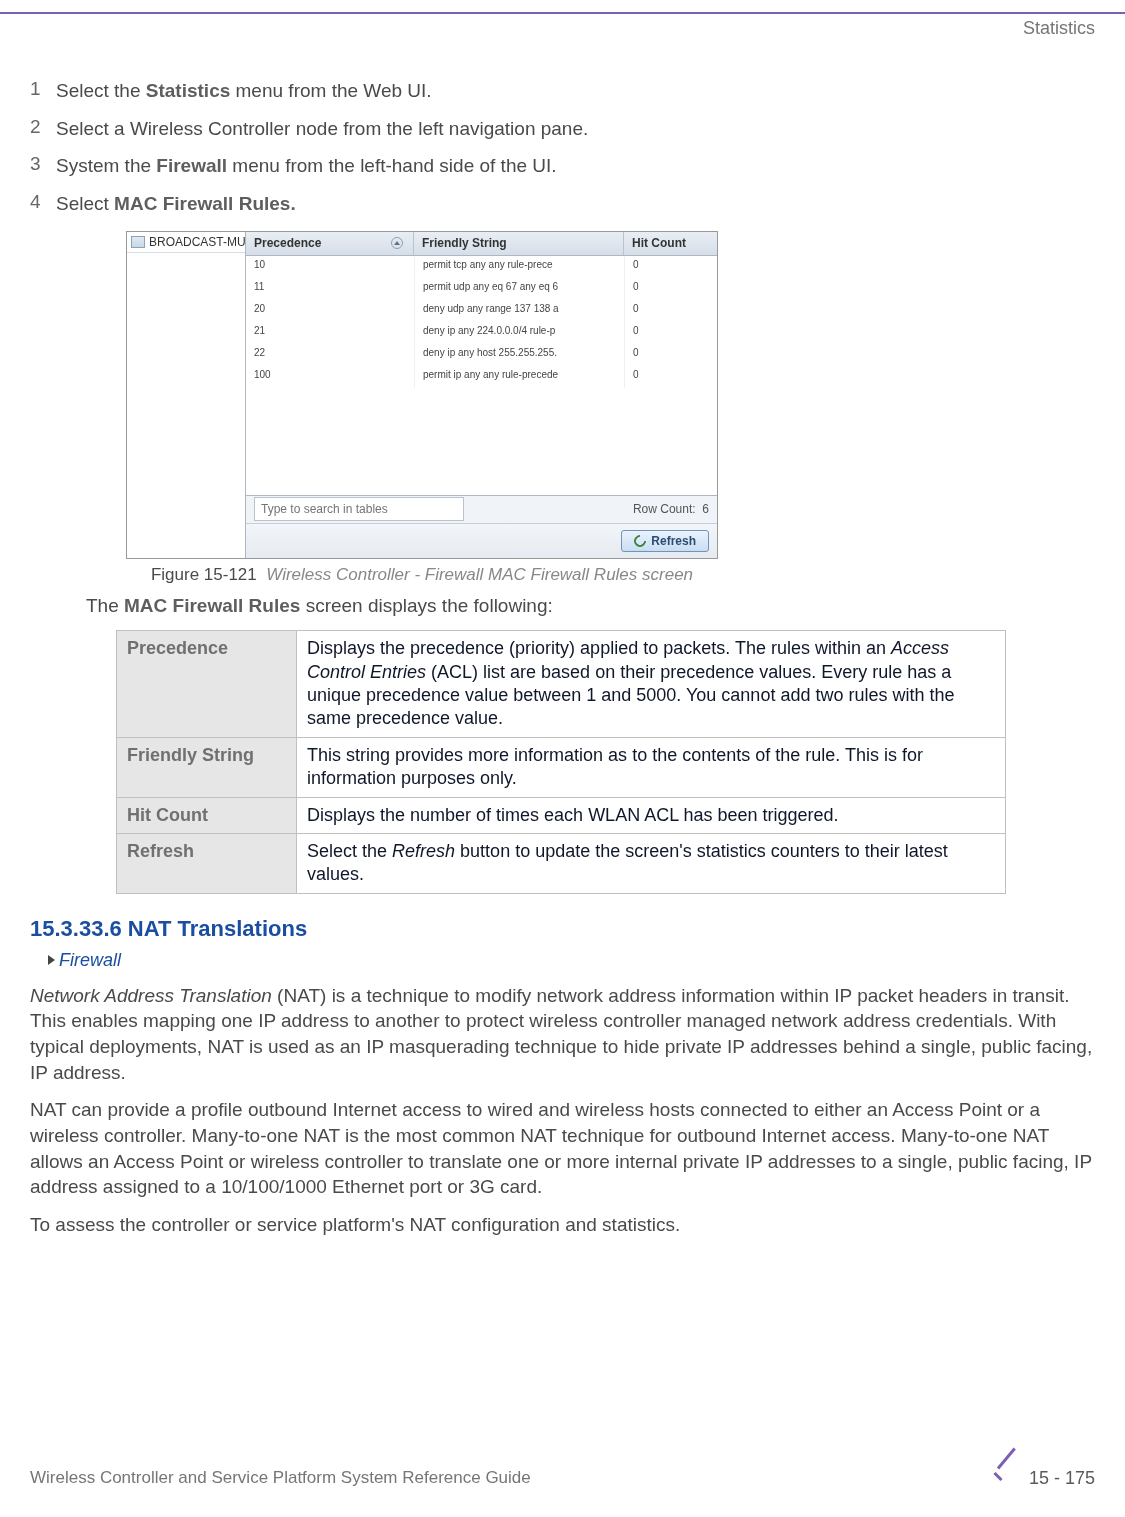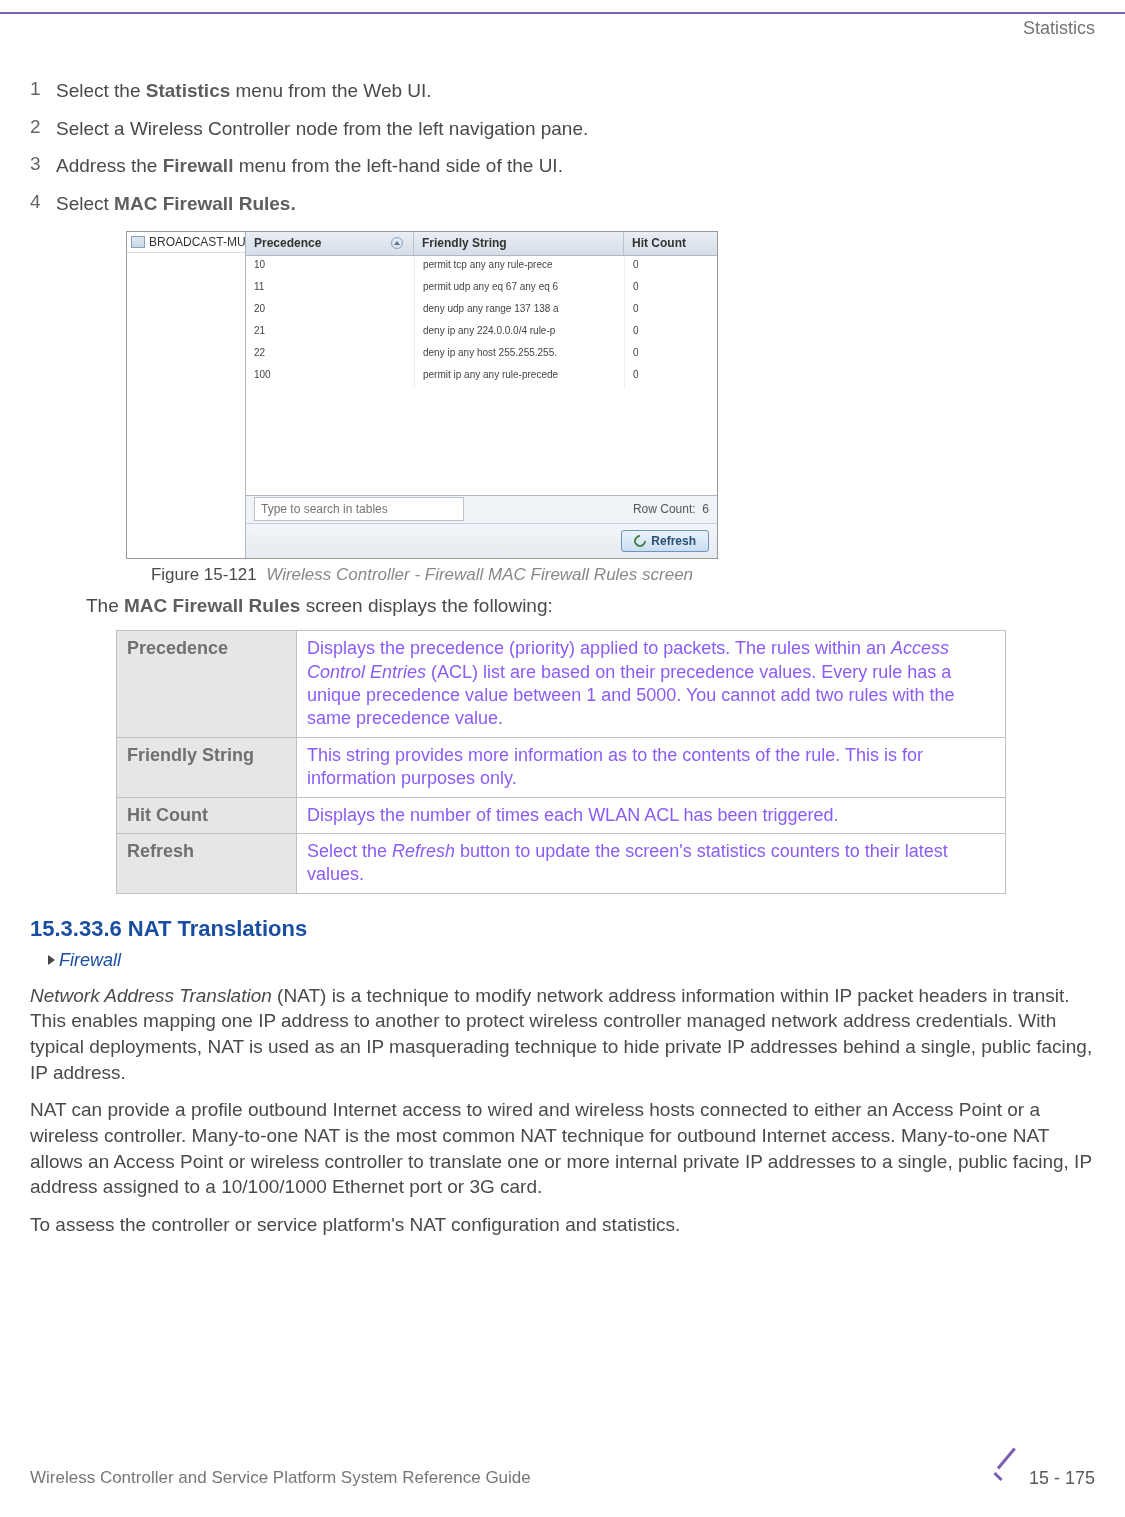--- a/index.html
+++ b/index.html
@@ -197,21 +197,21 @@
       margin-left: 86px;
       border-collapse: collapse;
       font-size: 18px;
     }
     .def-table td {
       border: 1px solid #c0c0c0;
       padding: 6px 10px;
       vertical-align: top;
       line-height: 1.3;
       font-weight: 300;
-      color: #8b5cf6;
+      color: #0f172a;
     }
     .def-table td.term {
       width: 180px;
       background: #e6e6e6;
       font-weight: 600;
       color: #707070;
     }
     .def-table td .ital { font-style: italic; }
 
     .subheading {
@@ -297,21 +297,21 @@
     </li>
     <li class="step-item">
       <span class="step-num">2</span>
       <span class="step-text">
         <span>Select a Wireless Controller node from the left navigation pane.</span>
       </span>
     </li>
     <li class="step-item">
       <span class="step-num">3</span>
       <span class="step-text">
-        <span>Address the </span><span class="bold">Firewall</span><span> menu from the left-hand side of the UI.</span>
+        <span>System the </span><span class="bold">Firewall</span><span> menu from the left-hand side of the UI.</span>
       </span>
     </li>
     <li class="step-item">
       <span class="step-num">4</span>
       <span class="step-text">
         <span>Select </span><span class="bold">MAC Firewall Rules.</span>
       </span>
     </li>
   </ol>
 

